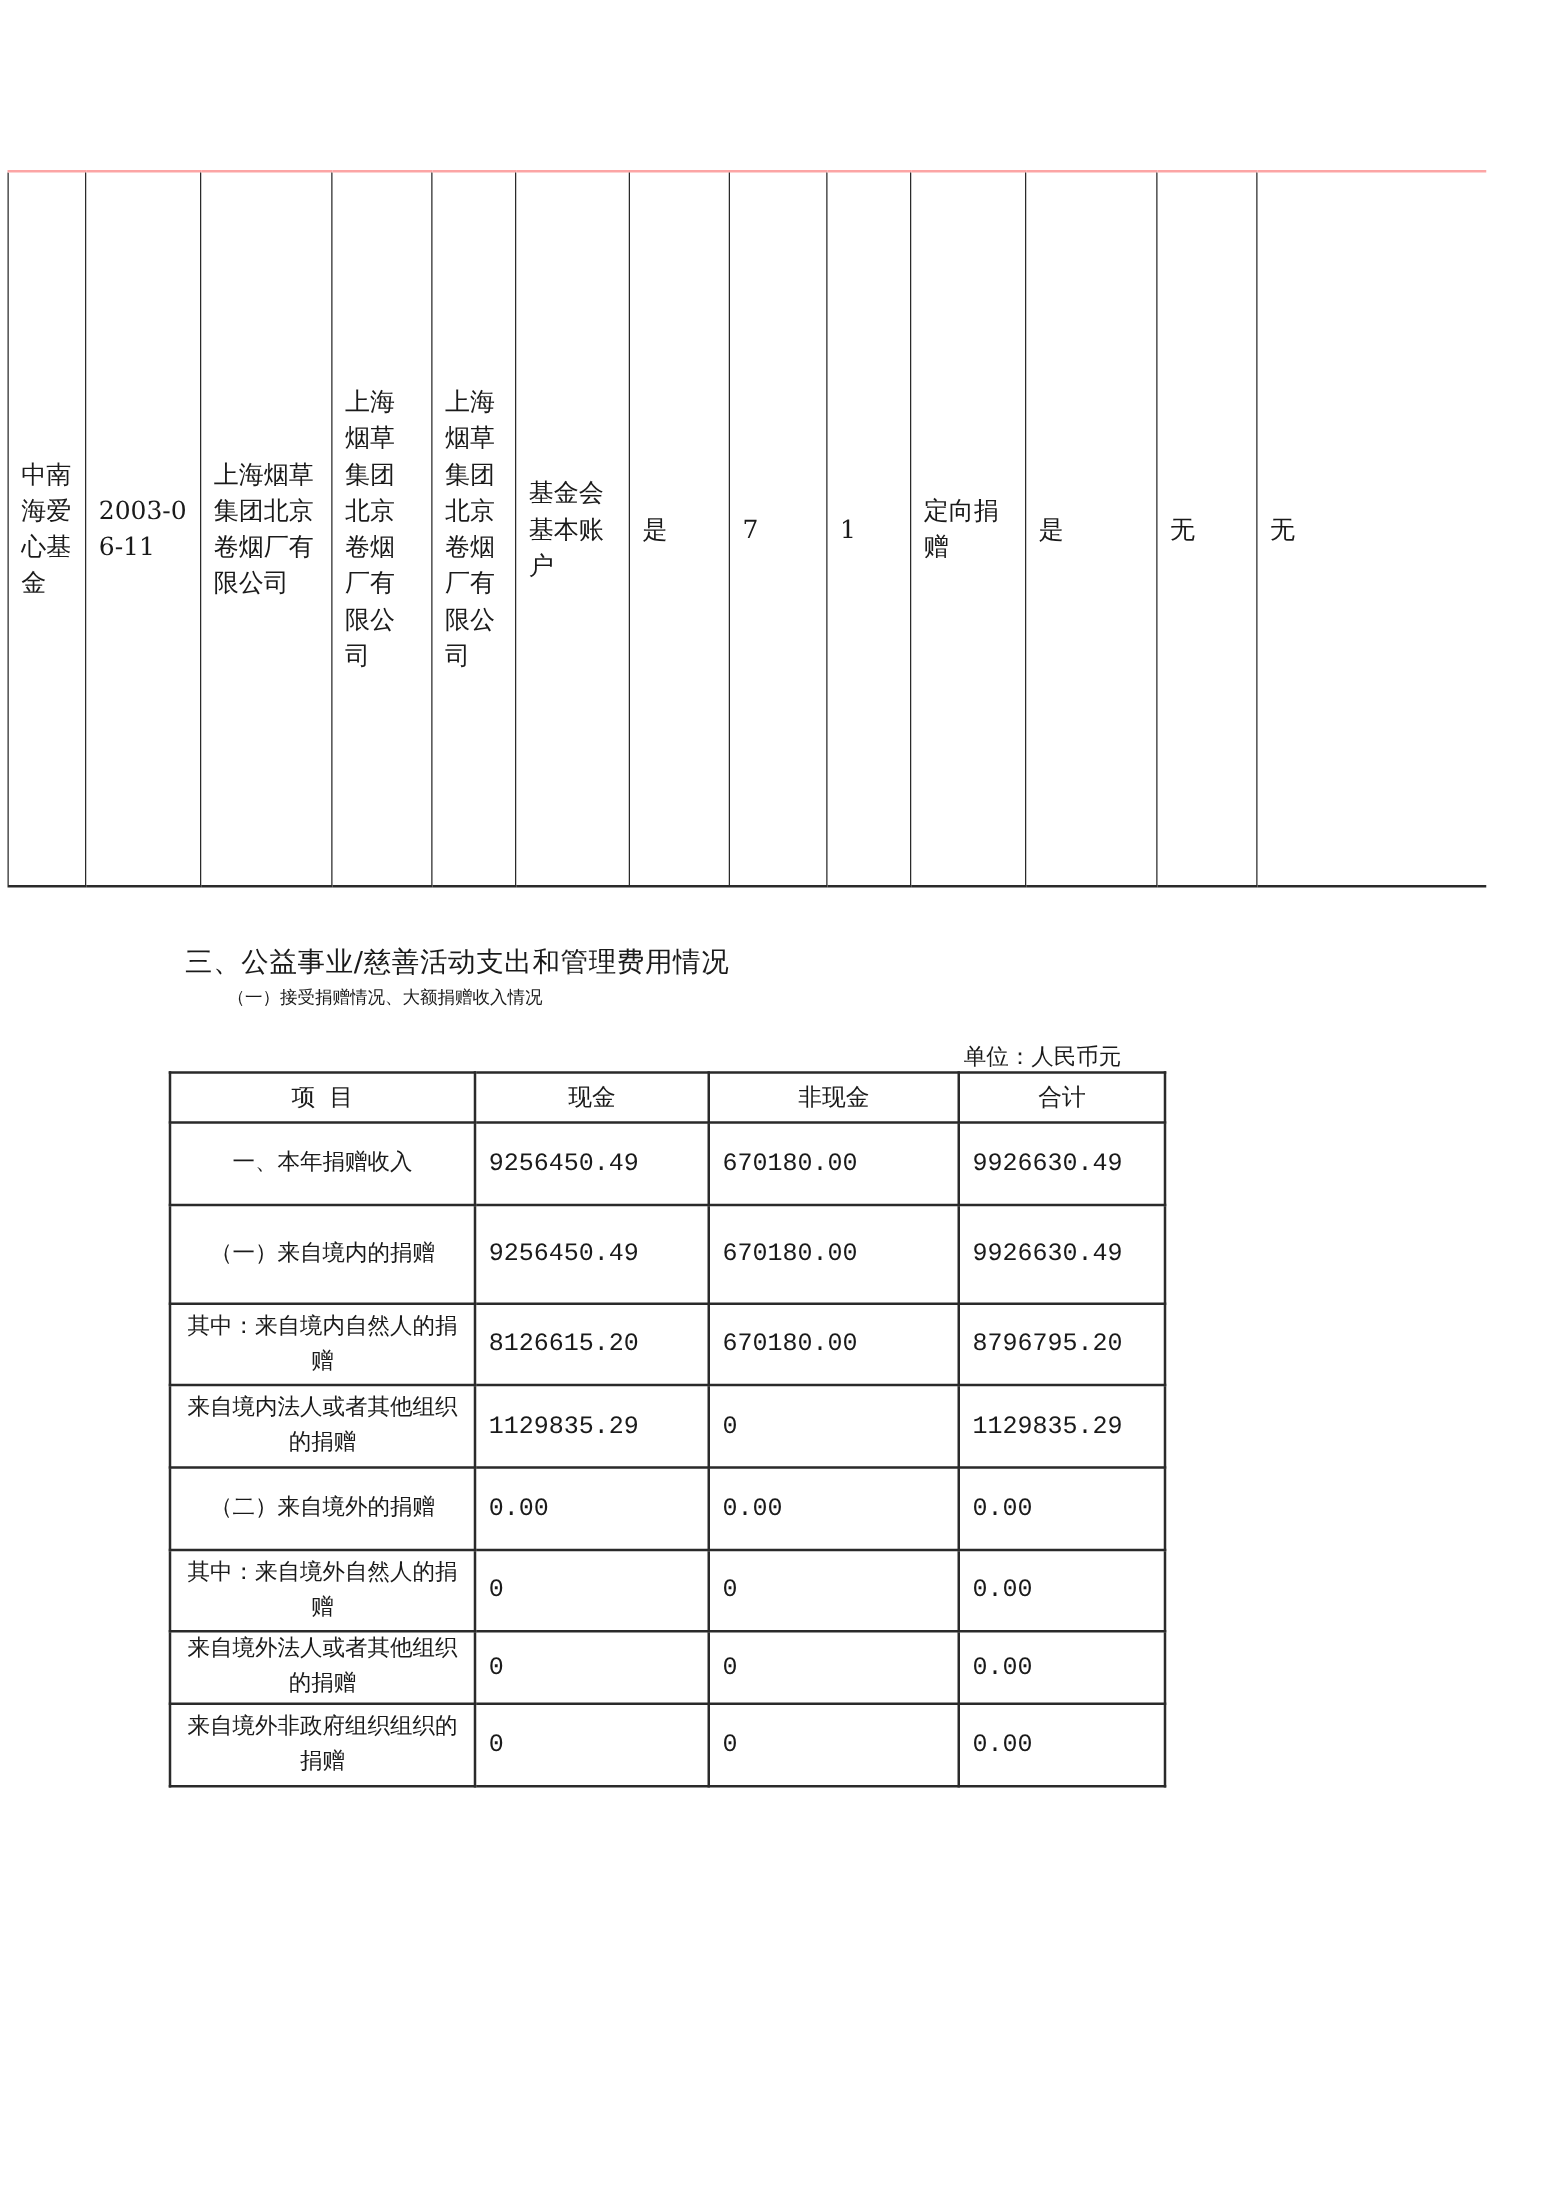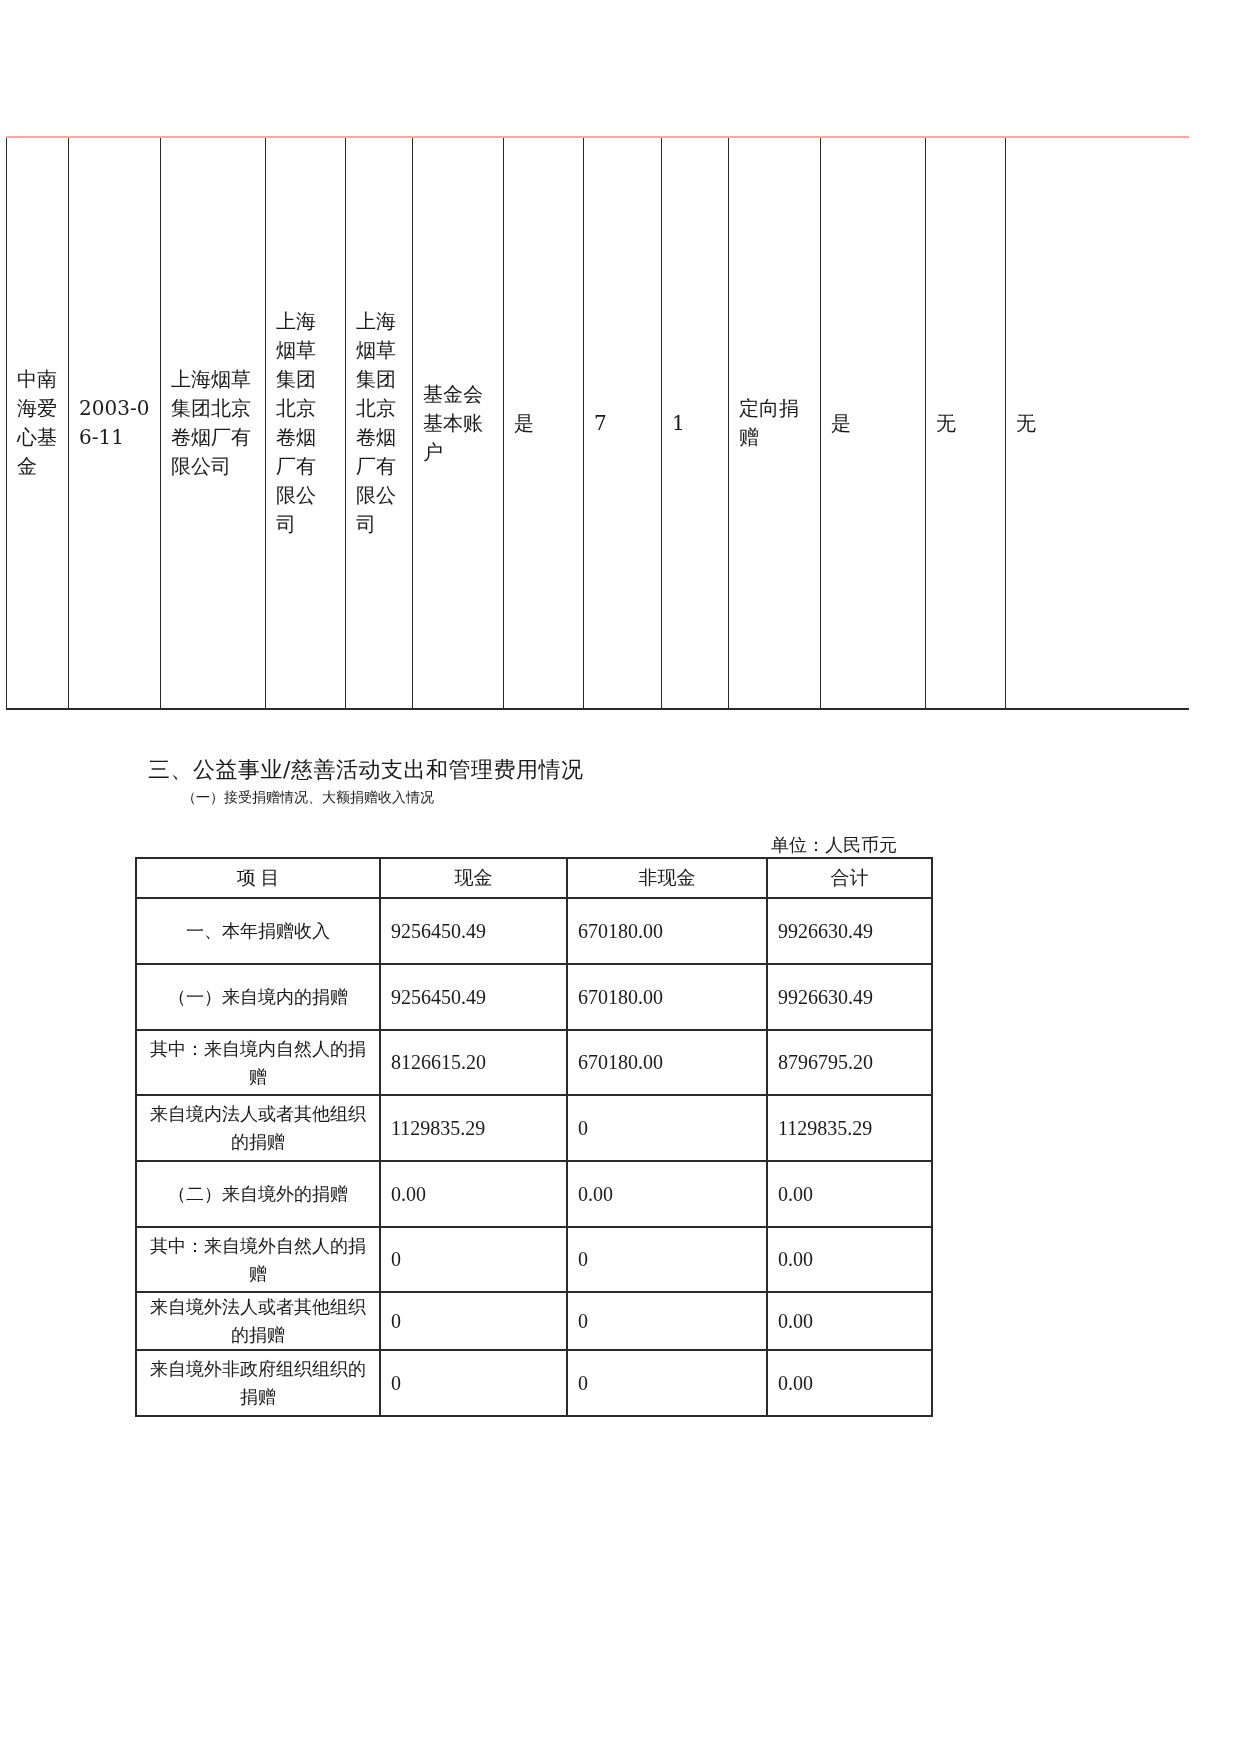--- a/index.html
+++ b/index.html
@@ -33,21 +33,21 @@
       font-size: 14px;
     }
     .unit {
       position: absolute; left: 771px; top: 833px;
       font-family: "DejaVu Sans", "Liberation Sans", sans-serif;
       font-size: 18px;
     }
     .donation-table {
       position: absolute; left: 135px; top: 857px;
       border-collapse: collapse; table-layout: fixed;
-      font-family: Liberation Serif, serif;
+      font-family: Liberation Mono, monospace;
     }
     .donation-table td, .donation-table th {
       border: 2px solid #2a2a2a;
       box-sizing: border-box;
     }
     .donation-table th {
       font-weight: normal; font-size: 19px; height: 40px; text-align: center;
     }
     .donation-table td.label {
       text-align: center; font-size: 18px; line-height: 28px; padding: 0 6px;
@@ -111,21 +111,21 @@
     <th>现金</th>
     <th>非现金</th>
     <th>合计</th>
   </tr>
   <tr style="height:66px">
     <td class="label">一、本年捐赠收入</td>
     <td class="num">9256450.49</td>
     <td class="num">670180.00</td>
     <td class="num">9926630.49</td>
   </tr>
-  <tr style="height:66px">
+  <tr style="height:79px">
     <td class="label">（一）来自境内的捐赠</td>
     <td class="num">9256450.49</td>
     <td class="num">670180.00</td>
     <td class="num">9926630.49</td>
   </tr>
   <tr style="height:65px">
     <td class="label">其中：来自境内自然人的捐赠</td>
     <td class="num">8126615.20</td>
     <td class="num">670180.00</td>
     <td class="num">8796795.20</td>

